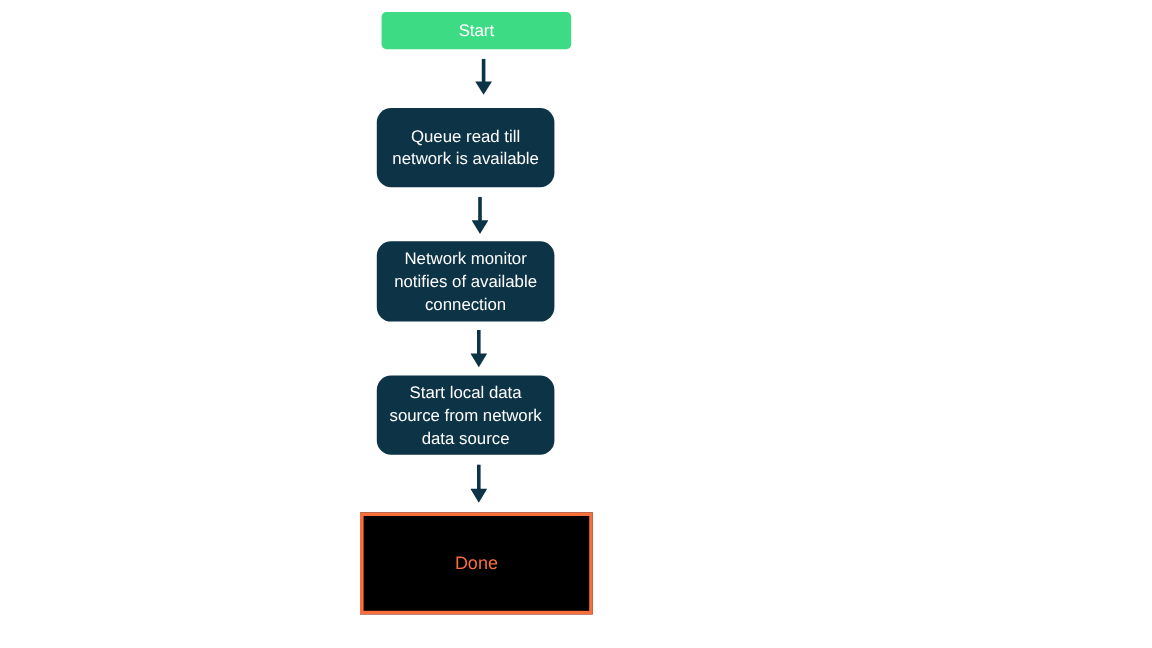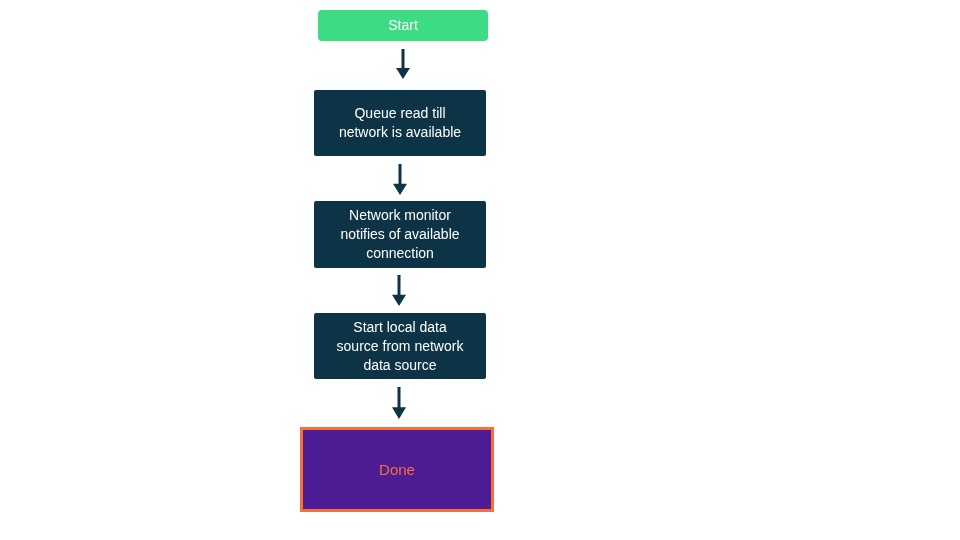--- a/index.html
+++ b/index.html
@@ -29,39 +29,39 @@
     align-items: center;
     justify-content: center;
     text-align: center;
     white-space: pre-line;
     color: var(--node-text);
     font-size: 14px;
     line-height: 19px;
   }
   .node-start {
     left: 318px; top: 10px;
-    width: 170px; height: 31px;
+    width: 158px; height: 31px;
     background: var(--start-fill);
     border-radius: 4px;
     font-size: 14px;
   }
   .node-process {
     left: 314px;
-    width: 172px;
+    width: 148px;
     background: var(--process-fill);
-    border-radius: 2px;
+    border-radius: 12px;
     text-align: center;
   }
   .node-queue   { top: 90px;  height: 66px; }
   .node-monitor { top: 201px; height: 67px; }
   .node-update  { top: 313px; height: 66px; }
   .node-end {
     left: 300px; top: 427px;
     width: 194px; height: 85px;
-    background: #4c1d95;
+    background: #000000;
     border: 3px solid var(--end-border);
     color: var(--end-text);
     font-size: 15px;
   }
   .arrow {
     position: absolute;
     width: 14px;
     display: block;
   }
   .arrow svg { display: block; width: 14px; height: 100%; }

